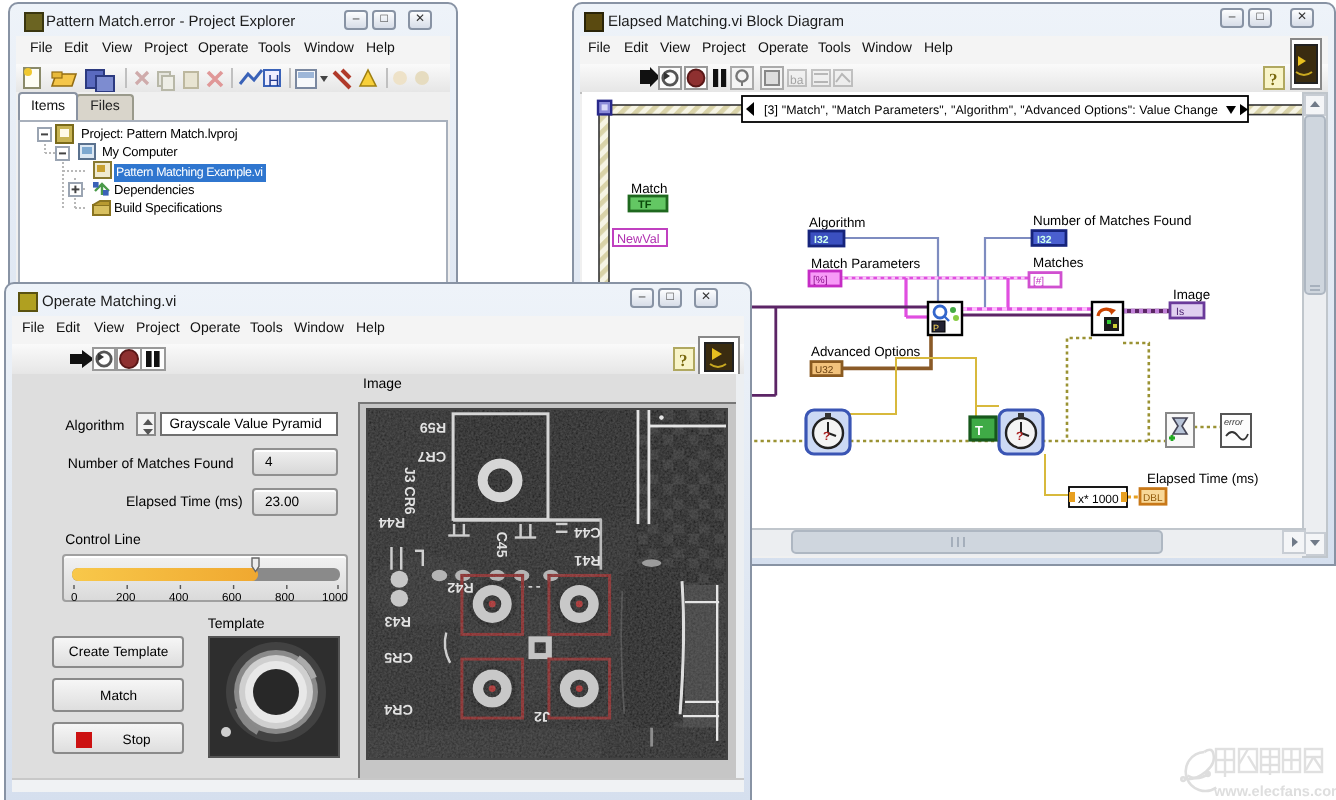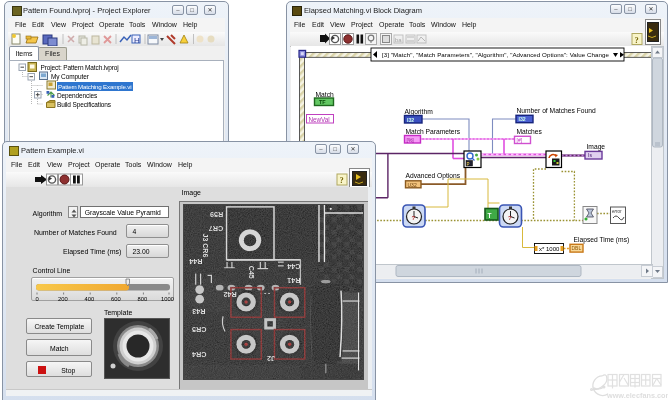--- a/index.html
+++ b/index.html
@@ -62,21 +62,21 @@
           <line x1="78.7" y1="16.5" x2="83" y2="23"></line>
         </g>
   </g>
   <text x="29" y="36" font-size="7.3" fill="#dedede" font-family="Liberation Sans" font-weight="bold">www.elecfans.com</text>
  </svg>
 </div>
 
 <div class="win" id="wexp" style="left:4px;top:1px;width:223px;height:250px;">
  <div class="tbar">
   <div class="ticon" style="left:7px;top:4px;background:#6b6422;border:1px solid #3a3610;"></div>
-  <div class="ttext">Pattern Found.lvproj - Project Explorer</div>
+  <div class="ttext">Pattern Match.error - Project Explorer</div>
   <div class="cap" style="left:167px;top:2.5px;">–</div>
   <div class="cap" style="left:181px;top:2.5px;">□</div>
   <div class="cap" style="left:199px;top:2.5px;">✕</div>
  </div>
  <div class="content" style="left:3px;top:16px;right:3px;bottom:0;">
   <div class="menu" style="top:0;">
    <span style="left:7px;">File</span>
         <span style="left:24px;">Edit</span>
    <span style="left:43px;">View</span>
         <span style="left:64px;">Project</span>
@@ -375,21 +375,21 @@
     <rect x="105" y="0.5" width="185" height="11" rx="2" fill="#cfd6de" stroke="#aeb7c2"></rect>
     <path d="M185 3.5 l0 5 m3 -5 l0 5 m3 -5 l0 5" stroke="#9aa5b2" stroke-width="0.8"></path>
    </svg>
   </div>
  </div>
 </div>
 
 <div class="win" id="wfp" style="left:2px;top:141px;width:372px;height:259px;border-radius:5px 5px 0 0;">
  <div class="tbar">
   <div class="ticon" style="left:6px;top:4px;background:#b0a020;border:1px solid #5a5210;"></div>
-  <div class="ttext">Pattern Example.vi</div>
+  <div class="ttext">Operate Matching.vi</div>
   <div class="cap" style="left:312px;top:2px;">–</div>
   <div class="cap" style="left:326px;top:2px;">□</div>
   <div class="cap" style="left:344px;top:2px;">✕</div>
  </div>
  <div class="content" style="left:3px;top:16px;right:3px;bottom:6px;">
   <div class="menu" style="top:0;height:14px;">
    <span style="left:5px;">File</span>
         <span style="left:22px;">Edit</span>
    <span style="left:41px;">View</span>
         <span style="left:62px;">Project</span>

